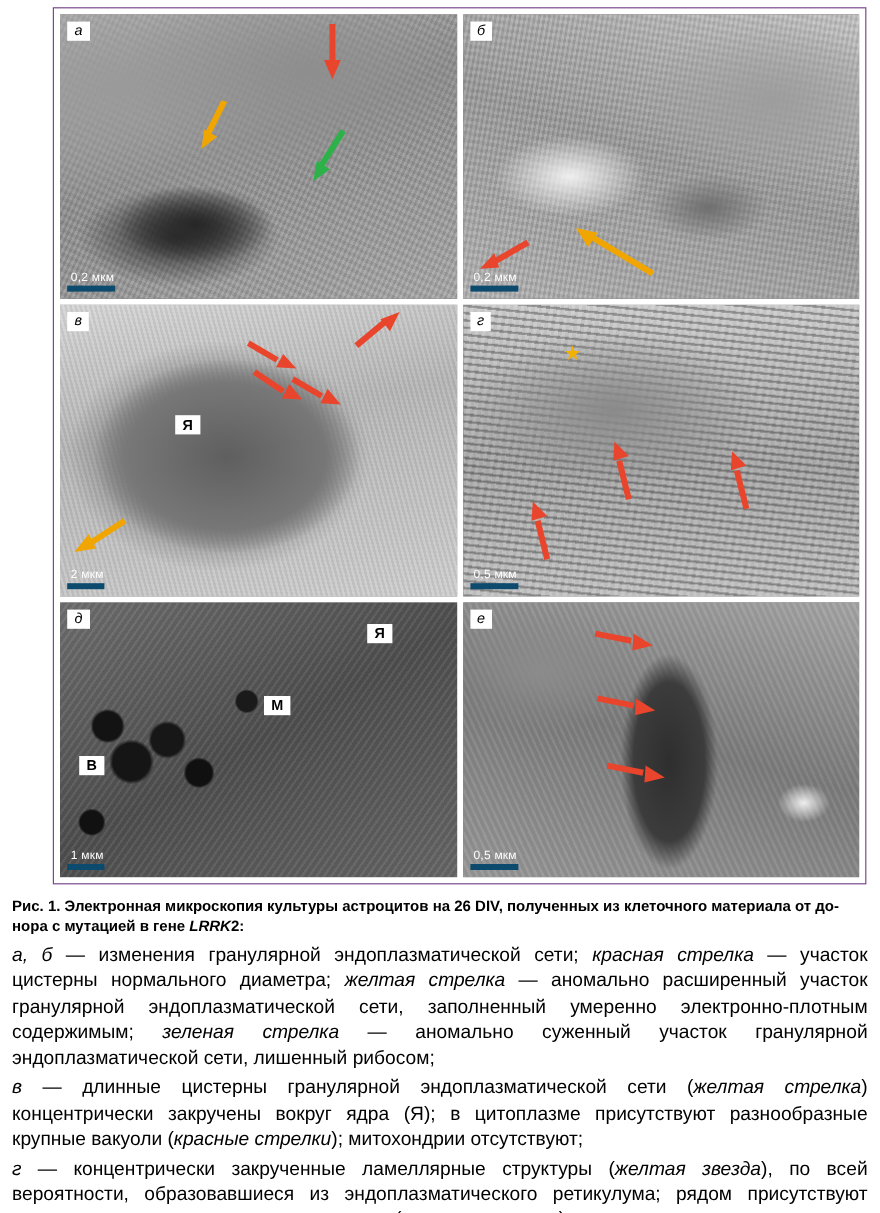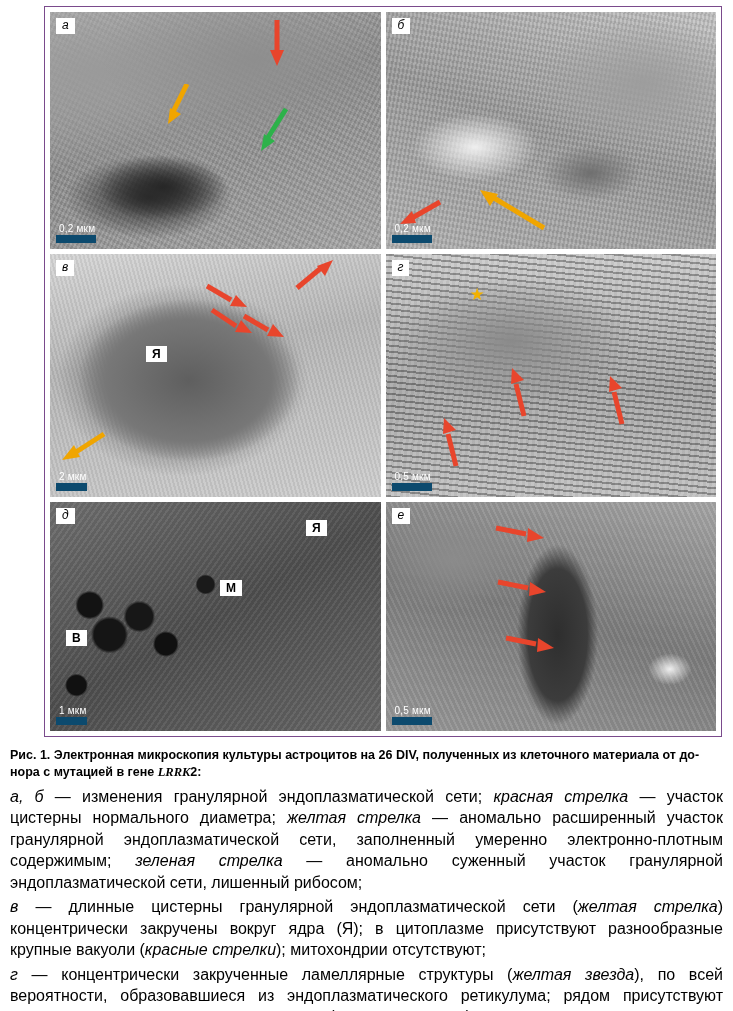--- a/index.html
+++ b/index.html
@@ -101,21 +101,21 @@
     padding:1px 6px 2px 6px;
     line-height:1.1;
     z-index:5;
   }
   .scalebar{
     position:absolute;
     left:6px;bottom:6px;
     color:#ffffff;
     font-size:10px;
     padding:1px 1px 1px 3px;
-    border-bottom:8px solid #0c4a6e;
+    border-bottom:5px solid #0c4a6e;
     z-index:5;
     letter-spacing:.2px;
   }
   .marker{
     position:absolute;
     background:#ffffff;
     color:#000;
     font-size:12px;
     font-weight:600;
     padding:2px 6px;
@@ -138,21 +138,21 @@
   .caption{
     margin:10px 8px 0 8px;
     padding:0 2px;
   }
   .cap-title{
     font-size:12.5px;
     font-weight:bold;
     line-height:1.32;
     margin-bottom:6px;
   }
-  .cap-title i{font-style:italic;font-family:Liberation Serif, serif;}
+  .cap-title i{font-style:italic;}
   .cap-p{
     font-size:16px;
     line-height:1.34;
     text-align:justify;
     margin:0 0 3px 0;
   }
   .cap-p i{font-style:italic;}
   .sp{display:inline;}
 </style>
 </head>

